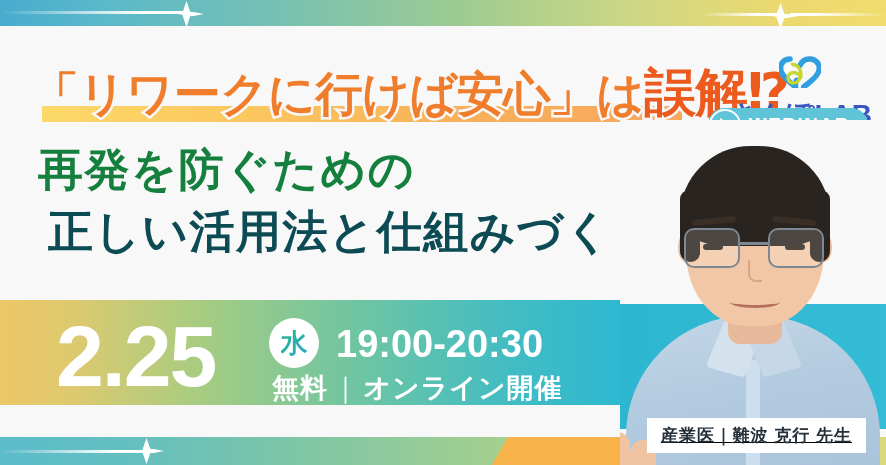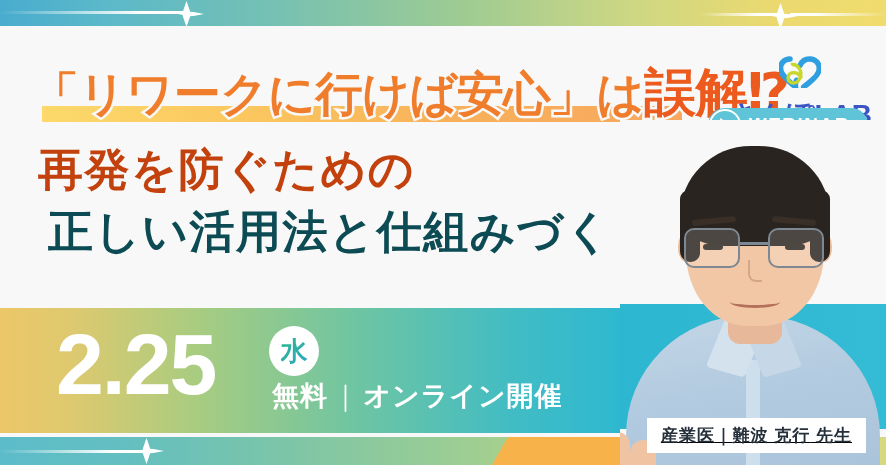--- a/index.html
+++ b/index.html
@@ -79,21 +79,21 @@
   }
   .hl1 .emph {
     color:#ec5a1e;
     font-size:52px;
   }
 
   .hl2 {
     position:absolute; left:38px; top:116px;
     font-size:45px; line-height:56px;
     font-weight:bold;
-    color:#c2410c;
+    color:#15803d;
     letter-spacing:1.5px;
     white-space:nowrap;
   }
   .hl3 {
     position:absolute; left:48px; top:178px;
     font-size:45px; line-height:56px;
     font-weight:bold;
     color:#0d4b54;
     letter-spacing:1.5px;
     white-space:nowrap;
@@ -136,22 +136,22 @@
     border-bottom:7px solid transparent;
     margin-left:3px;
   }
   .webinar-label {
     font-size:19px; font-weight:bold;
     color:#ffffff; letter-spacing:1.5px;
   }
 
   
   .info-band {
-    position:absolute; left:0; top:308px;
-    width:886px; height:125px;
+    position:absolute; left:0; top:300px;
+    width:886px; height:105px;
     background:linear-gradient(90deg,#ecc767 0%,#dec96f 8%,#a9cc80 22%,#6fc5a2 40%,#41bcc4 58%,#2bb8d2 72%,#35bcd6 100%);
     overflow:hidden;
   }
 
   .date-num {
     position:absolute; left:56px; top:8px;
     font-size:86px; line-height:96px;
     font-weight:bold;
     color:#ffffff;
     letter-spacing:-2px;
@@ -412,20 +412,21 @@
       </div>
       <div class="webinar-label">WEBINAR</div>
     </div>
   </div>
 
   <div class="info-band">
     <div class="date-num">2.25</div>
     <div class="dow-badge">
       <span>水</span>
     </div>
+    <div class="time">19:00-20:30</div>
     <div class="sub-line"><span>無料</span><span class="bar">｜</span><span>オンライン開催</span></div>
   </div>
 
   <div class="bottom-band">
     <div class="streak" style="left:0; top:13px; width:150px;"></div>
     <div class="sparkle" style="left:138px; top:1px;"></div>
     <div class="bb-orange"></div>
     <div class="bb-green"></div>
   </div>
 

